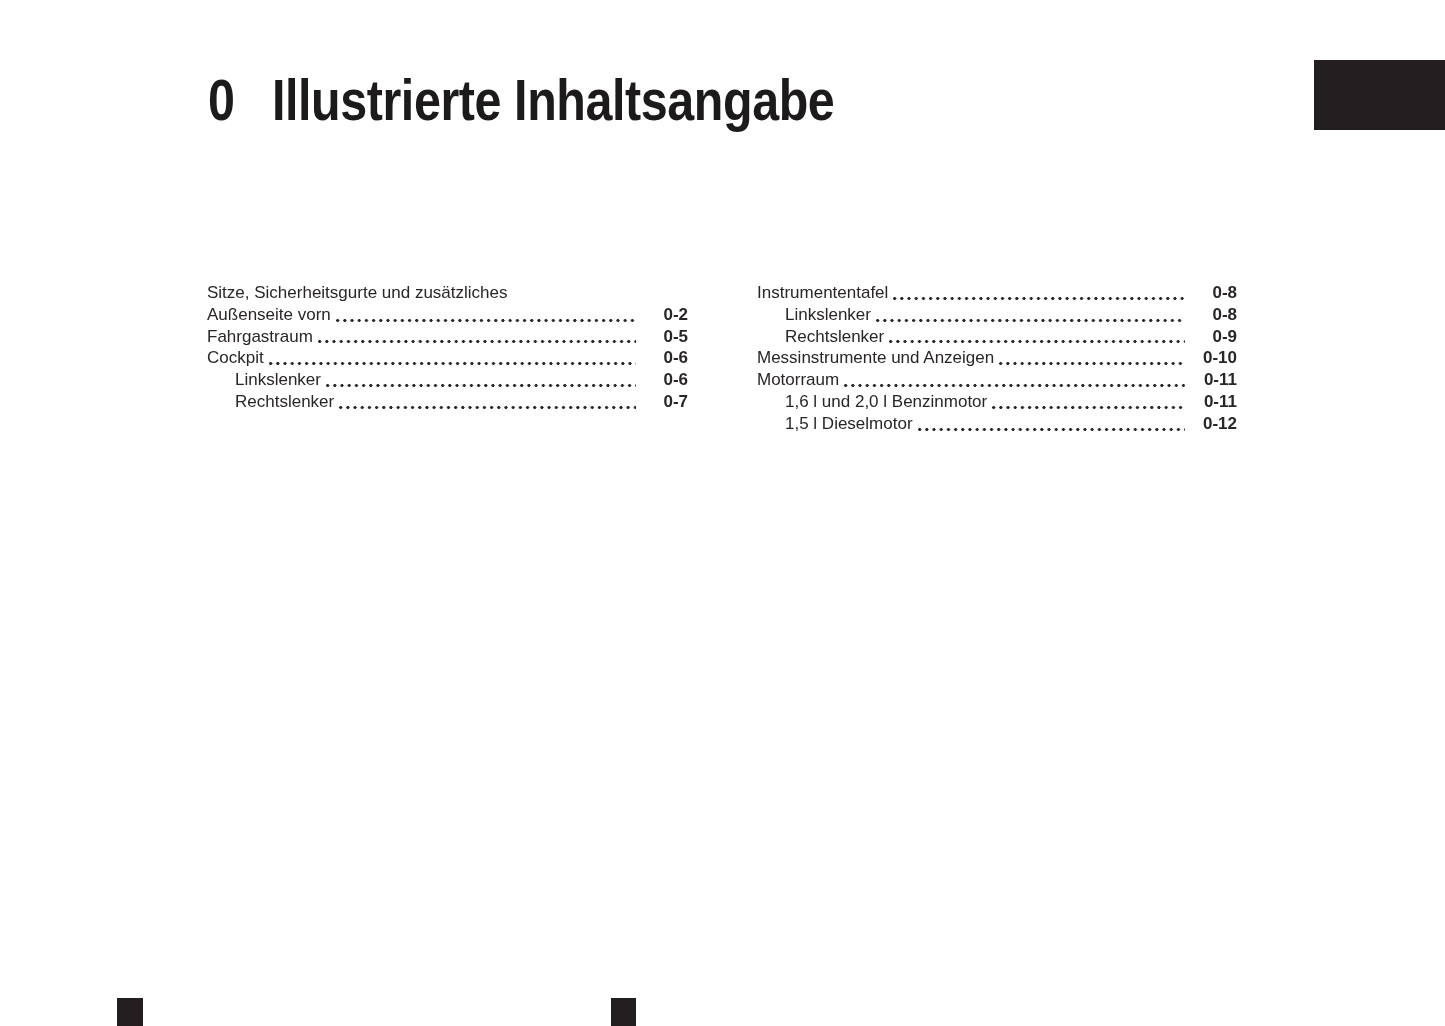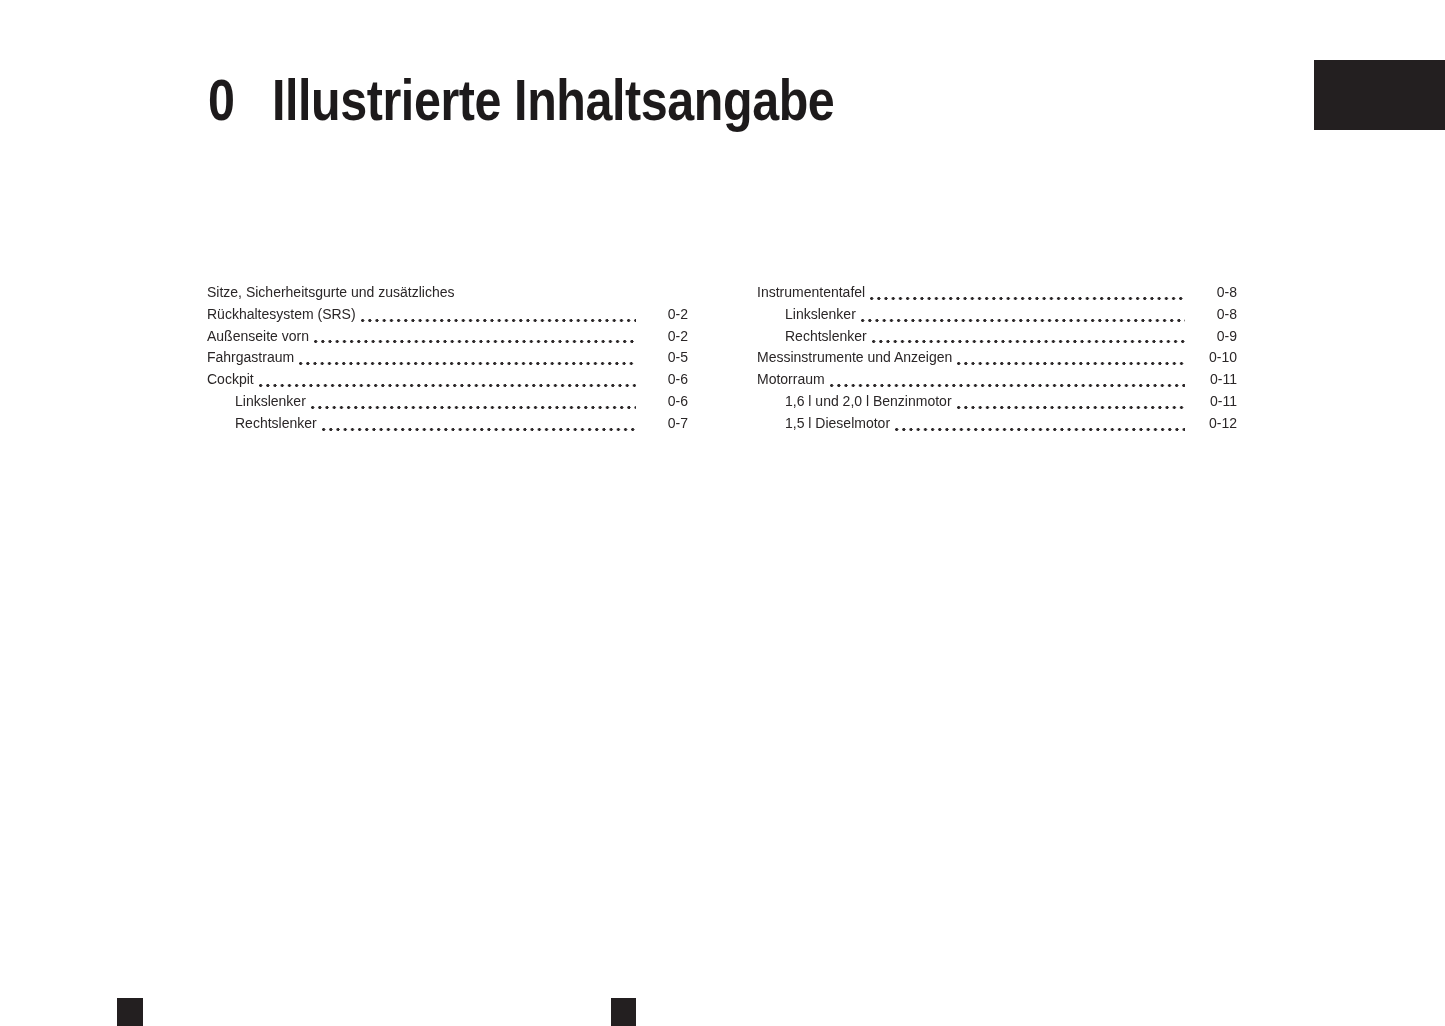--- a/index.html
+++ b/index.html
@@ -34,21 +34,21 @@
     white-space: nowrap;
     transform: scaleX(0.85);
     transform-origin: left top;
   }
   .chapter-num { margin-right: 44px; }
 
   
   .toc-col {
     position: absolute;
     top: 276px;
-    font-size: 14px;
+    font-size: 17px;
     line-height: 21.8px;
   }
   .toc-col-left  { left: 207px; width: 481px; }
   .toc-col-right { left: 757px; width: 480px; }
 
   .toc-row { display: flex; align-items: baseline; }
   .toc-row.indent .toc-label { padding-left: 28px; }
 
   .toc-label { white-space: nowrap; flex: 0 0 auto; }
 
@@ -61,20 +61,21 @@
     background-size: 7.2px 5px;
     background-repeat: repeat-x;
     min-width: 0;
   }
 
   .pagenum {
     flex: 0 0 auto;
     min-width: 46px;
     text-align: right;
     white-space: nowrap;
+    font-weight: bold;
   }
 
   .toc-row.no-page .leader  { background: none; }
   .toc-row.no-page .pagenum { visibility: hidden; }
 
   
   .print-mark {
     position: absolute;
     bottom: 0; height: 28px;
     background: #231f20;
@@ -91,25 +92,20 @@
 
   <h1 class="title">
     <span class="chapter-num">0</span><span class="title-text">Illustrierte Inhaltsangabe</span>
   </h1>
 
   <div class="toc-col toc-col-left" id="toc-left">
       <div class="toc-row no-page">
     <span class="toc-label">Sitze, Sicherheitsgurte und zusätzliches</span>
     <span class="leader"></span>
     <span class="pagenum"></span>
-  </div>
-      <div class="toc-row">
-    <span class="toc-label">Rückhaltesystem (SRS)</span>
-    <span class="leader"></span>
-    <span class="pagenum">0-2</span>
   </div>
       <div class="toc-row">
     <span class="toc-label">Außenseite vorn</span>
     <span class="leader"></span>
     <span class="pagenum">0-2</span>
   </div>
       <div class="toc-row">
     <span class="toc-label">Fahrgastraum</span>
     <span class="leader"></span>
     <span class="pagenum">0-5</span>

